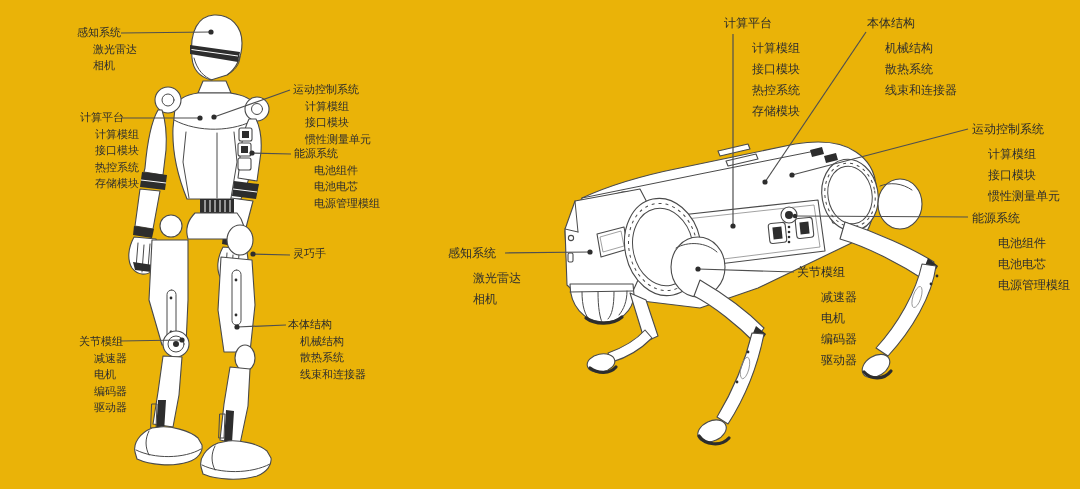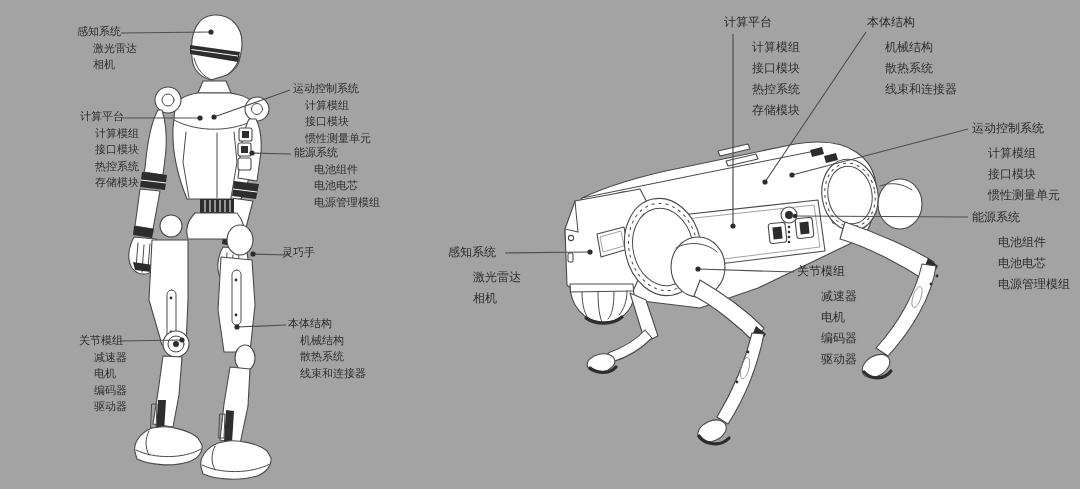--- a/index.html
+++ b/index.html
@@ -1,18 +1,18 @@
 <!DOCTYPE html>
 <html><head>
 <meta charset="utf-8">
 <style>
   html,body{margin:0;padding:0;background:#ffffff;}
   .canvas{
-    position:relative;width:1080px;height:489px;background:#a3a3a3;overflow:hidden;
-    font-family:Liberation Mono, monospace;color:#2b2b2b;
+    position:relative;width:1080px;height:489px;background:#eab308;overflow:hidden;
+    font-family:Liberation Serif, serif;color:#2b2b2b;
   }
   #art{position:absolute;left:0;top:0;}
   .label{position:absolute;white-space:nowrap;}
   .label .t{color:#2b2b2b;}
   .label .items div{color:#2f2f2f;}
   .h{font-size:11px;line-height:16.5px;}
   .d{font-size:12px;line-height:21px;}
   .d .items{margin-top:4px;}
   
   .s{fill:#ffffff;stroke:#4a4a4a;stroke-width:1.1;stroke-linejoin:round;stroke-linecap:round;}
@@ -300,21 +300,21 @@
 
   <div class="label h" style="left:294px;top:145px">
     <div class="t">能源系统</div>
     <div class="items" style="margin-left:20px">
       <div>电池组件</div>
       <div>电池电芯</div>
       <div>电源管理模组</div>
     </div>
   </div>
 
-  <div class="label h" style="left:282px;top:245px">
+  <div class="label h" style="left:293px;top:245px">
     <div class="t">灵巧手</div>
   </div>
 
   <div class="label h" style="left:79px;top:333px">
     <div class="t">关节模组</div>
     <div class="items" style="margin-left:15px">
       <div>减速器</div>
       <div>电机</div>
       <div>编码器</div>
       <div>驱动器</div>

